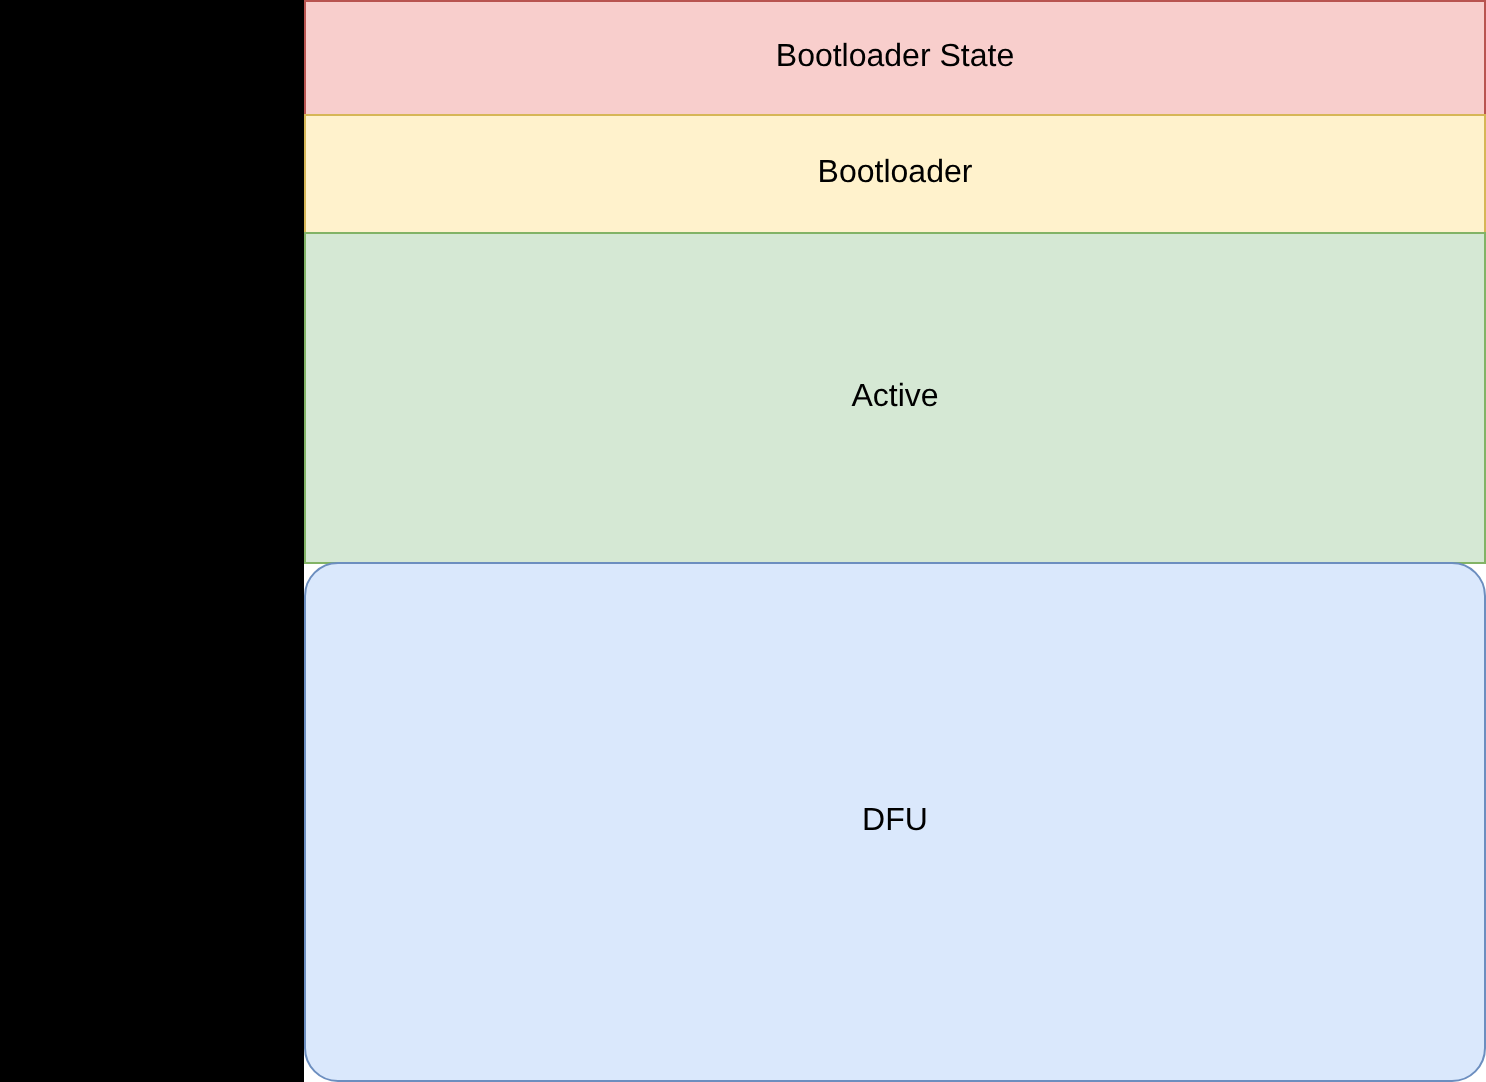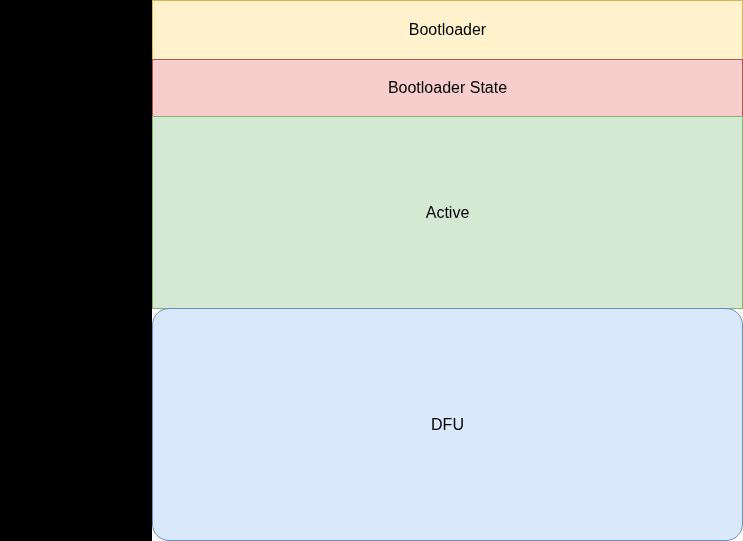--- a/index.html
+++ b/index.html
@@ -48,29 +48,29 @@
     line-height: 1.2;
   }
 </style>
 </head>
 <body>
 
 <div class="canvas">
   <div class="black-panel" style="background: rgb(0, 0, 0);"></div>
   <div class="segments">
 
+    <div class="segment" style="background: rgb(248, 206, 204); border-color: rgb(184, 84, 80); height: 58px; color: rgb(0, 0, 0);">
+      <span class="segment-label">Bootloader State</span>
+    </div>
+
     <div class="segment" style="background: rgb(255, 242, 204); border-color: rgb(214, 182, 86); height: 60px; color: rgb(0, 0, 0);">
       <span class="segment-label">Bootloader</span>
     </div>
 
-    <div class="segment" style="background: rgb(248, 206, 204); border-color: rgb(184, 84, 80); height: 58px; color: rgb(0, 0, 0);">
-      <span class="segment-label">Bootloader State</span>
-    </div>
-
-    <div class="segment" style="background: rgb(213, 232, 212); border-color: rgb(130, 179, 102); height: 193px; color: rgb(0, 0, 0);">
+    <div class="segment" style="background: rgb(213, 232, 212); border-color: rgb(130, 179, 102); height: 166px; color: rgb(0, 0, 0);">
       <span class="segment-label">Active</span>
     </div>
 
     <div class="segment" style="background: rgb(218, 232, 252); border-color: rgb(108, 142, 191); height: 230px; color: rgb(0, 0, 0);">
       <span class="segment-label">DFU</span>
     </div>
 
   </div>
 </div>
 

